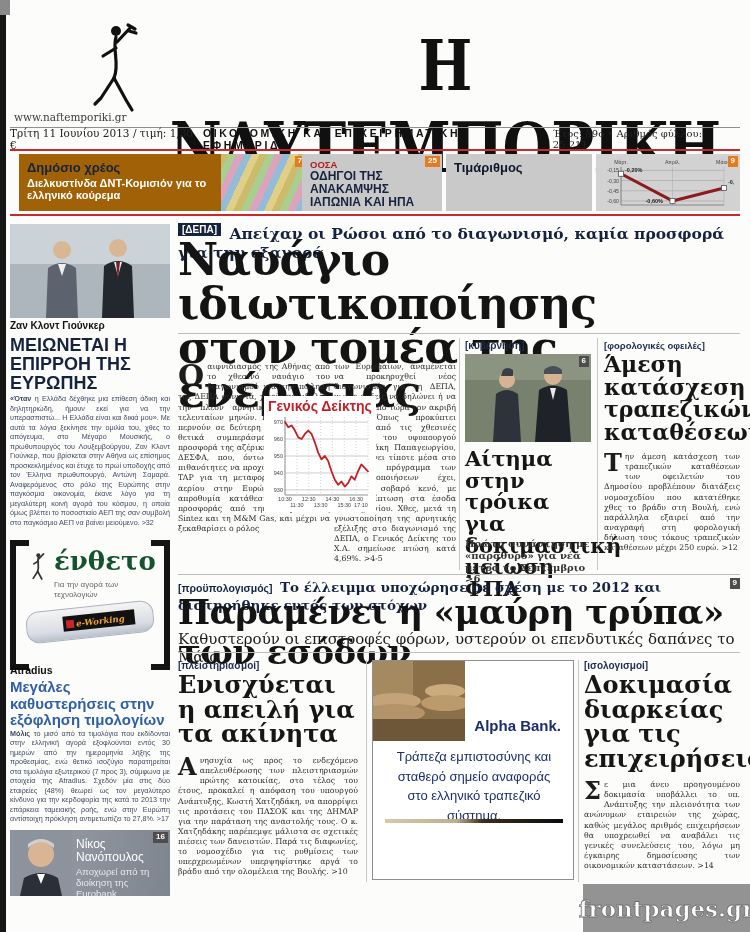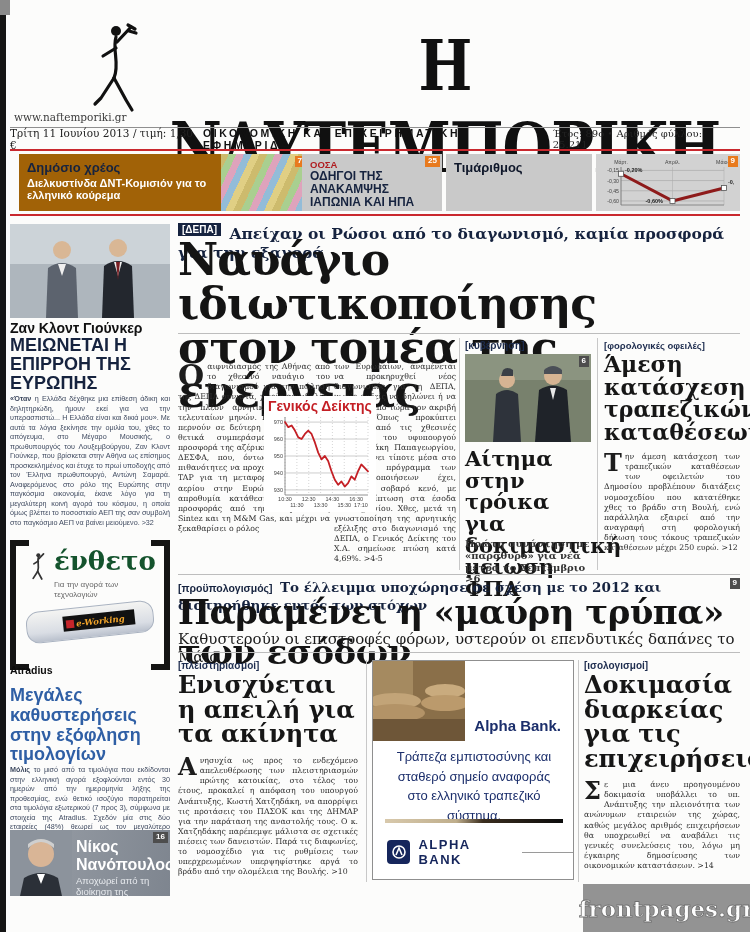--- a/index.html
+++ b/index.html
@@ -115,21 +115,21 @@
       <rect x="0" y="40" width="160" height="54" fill="#aeb6bd"></rect>
       <circle cx="52" cy="26" r="9" fill="#d9b795"></circle>
       <path d="M36 94 L38 44 Q52 34 66 44 L68 94 Z" fill="#5c636e"></path>
       <path d="M48 40 L52 52 L56 40 Z" fill="#efefef"></path>
       <circle cx="108" cy="24" r="9" fill="#d9b795"></circle>
       <path d="M92 94 L94 42 Q108 32 122 42 L124 94 Z" fill="#23272e"></path>
       <path d="M104 38 L108 52 L112 38 Z" fill="#efefef"></path>
       <path d="M106 38 L108 56 L110 38 Z" fill="#7a1f24"></path>
     </svg>
   </div>
-  <div class="abs" style="left:10px;top:320px;width:160px;font-size:14px;font-weight:bold;color:#111;">Ζαν Κλοντ Γιούνκερ</div>
+  <div class="abs" style="left:10px;top:320px;width:160px;font-size:10px;font-weight:bold;color:#111;">Ζαν Κλοντ Γιούνκερ</div>
 
   <div class="abs" style="left:178px;top:224px;width:562px;height:16px;">
     <span style="background:#16233f;color:#fff;font-size:10px;font-weight:bold;padding:1px 4px;vertical-align:top;">[ΔΕΠΑ]</span>
     <span class="serif" style="font-size:15.5px;font-weight:bold;color:#16233f;margin-left:4px;">Απείχαν οι Ρώσοι από το διαγωνισμό, καμία προσφορά για την εξαγορά</span>
   </div>
   <div class="abs serif" style="left:178px;top:238px;width:564px;font-size:44px;font-weight:bold;color:#141414;line-height:1.0;letter-spacing:-1px;">
     <div>Ναυάγιο ιδιωτικοποίησης</div>
     <div>στον τομέα της ενέργειας</div>
   </div>
 
@@ -159,37 +159,37 @@
     <div class="abs" style="left:16px;top:66px;width:126px;height:30px;transform:rotate(-6deg);background:linear-gradient(#f4f4f2,#d9dde4 70%,#b9c0cc);border:1px solid #a9b2c0;border-radius:13px;">
       <div class="abs" style="left:36px;top:7px;width:72px;height:15px;background:#111;display:flex;align-items:center;">
         <span style="width:8px;height:8px;background:#c6252b;margin:0 2px 0 3px;display:inline-block;"></span>
         <span class="serif" style="font-size:8.5px;font-weight:bold;font-style:italic;color:#f0a32a;">e-Working</span>
       </div>
     </div>
   </div>
 
   <div class="abs" style="left:10px;top:664px;width:160px;">
     <div style="font-size:10.5px;font-weight:bold;color:#0d0d0d;">Atradius</div>
-    <div style="font-size:18px;font-weight:bold;color:#2f5fa5;line-height:1.1;margin-top:10px;">Μεγάλες καθυστερήσεις στην εξόφληση τιμολογίων</div>
+    <div style="font-size:15px;font-weight:bold;color:#2f5fa5;line-height:1.1;margin-top:3px;">Μεγάλες καθυστερήσεις στην εξόφληση τιμολογίων</div>
     <div class="jtext" style="">
       <b>Μόλις</b>
       <span>το μισό από τα τιμολόγια που εκδίδονται στην ελληνική αγορά εξοφλούνται εντός 30 ημερών από την ημερομηνία λήξης της προθεσμίας, ενώ θετικό ισοζύγιο παρατηρείται στα τιμολόγια εξωτερικού (7 προς 3), σύμφωνα με στοιχεία της Atradius. Σχεδόν μία στις δύο εταιρείες (48%) θεωρεί ως τον μεγαλύτερο κίνδυνο για την κερδοφορία της κατά το 2013 την επάρκεια ταμειακής ροής, ενώ στην Ευρώπη αντίστοιχη πρόκληση αντιμετωπίζει το 27,8%. &gt;17</span>
     </div>
   </div>
 
   <div class="abs" style="left:10px;top:830px;width:160px;height:66px;background:linear-gradient(100deg,#9aa0a8,#7e858f);overflow:hidden;">
     <svg width="62" height="66" viewBox="0 0 62 66" style="position:absolute;left:0;top:0;">
       <rect width="62" height="66" fill="#8c939c"></rect>
       <circle cx="31" cy="24" r="13" fill="#d9b596"></circle>
       <path d="M18 18 Q31 6 44 18 L44 14 Q31 4 18 14 Z" fill="#cfcfcf"></path>
       <path d="M10 66 L14 48 Q31 38 48 48 L52 66 Z" fill="#2b3038"></path>
       <path d="M27 44 L31 54 L35 44 Z" fill="#fff"></path>
     </svg>
     <div class="abs" style="left:66px;top:8px;width:88px;">
-      <div style="font-size:16px;font-weight:bold;color:#fff;line-height:1.1;">Νίκος Νανόπουλος</div>
+      <div style="font-size:12px;font-weight:normal;color:#fff;line-height:1.1;">Νίκος Νανόπουλος</div>
       <div style="font-size:9.5px;color:#e6e9ed;line-height:1.15;margin-top:3px;">Αποχωρεί από τη διοίκηση της Eurobank</div>
     </div>
     <span class="badge dark" style="right:2px;top:2px;">16</span>
   </div>
 
   <div class="hdiv" style="left:178px;top:333px;width:562px;"></div>
   <div class="vdiv" style="left:459px;top:338px;height:232px;"></div>
   <div class="vdiv" style="left:597px;top:338px;height:232px;"></div>
 
 
@@ -287,30 +287,20 @@
         <ellipse cx="22" cy="40" rx="26" ry="8" fill="#c2a briefly" style="fill:#c2a478"></ellipse>
         <ellipse cx="22" cy="52" rx="30" ry="9" fill="#b39367"></ellipse>
         <rect x="0" y="58" width="92" height="22" fill="#6e5638"></rect>
         <ellipse cx="72" cy="30" rx="20" ry="7" fill="#c9ab7e"></ellipse>
         <ellipse cx="72" cy="42" rx="24" ry="8" fill="#bb9a6c"></ellipse>
       </svg>
     </div>
     <div class="abs" style="right:12px;top:56px;font-size:15px;font-weight:bold;color:#1b2e6b;">Alpha Bank.</div>
     <div class="abs" style="left:14px;top:86px;width:174px;text-align:center;font-size:13px;color:#1b2e6b;line-height:1.5;">Τράπεζα εμπιστοσύνης και σταθερό σημείο αναφοράς στο ελληνικό τραπεζικό σύστημα.</div>
     <div class="abs" style="left:12px;top:158px;width:178px;height:4px;background:linear-gradient(90deg,#d8c9ac 0%,#c9b astro 40%,#3a2d1e 55%,#0c0c0c 100%);background:linear-gradient(90deg,#d8c9ac 0%,#bfae8c 40%,#3a2d1e 55%,#0c0c0c 100%);"></div>
-    <div class="abs" style="left:14px;top:176px;display:flex;align-items:center;">
-      <span style="width:24px;height:24px;background:#16265c;border-radius:4px;display:inline-flex;align-items:center;justify-content:center;">
-        <svg width="16" height="16" viewBox="0 0 16 16">
-          <circle cx="8" cy="8" r="6" fill="none" stroke="#fff" stroke-width="1.6"></circle>
-          <path d="M5 11 L8 4 L11 11" fill="none" stroke="#fff" stroke-width="1.6"></path>
-        </svg>
-      </span>
-      <span style="font-size:13px;color:#16265c;letter-spacing:1.5px;margin-left:8px;font-weight:bold;">ALPHA BANK</span>
-      <span style="display:inline-block;width:52px;height:1px;background:#9a9a9a;margin-left:6px;"></span>
-    </div>
   </div>
 
   <div class="abs tag" style="left:584px;top:660px;">[ισολογισμοί]</div>
   <div class="abs headline-col" style="left:584px;top:673px;width:156px;font-size:24px;">Δοκιμασία διαρκείας για τις επιχειρήσεις</div>
   <div class="abs stext" style="left:584px;top:780px;width:156px;">
     <span class="dropcap">Σ</span>
     <span>ε μια άνευ προηγουμένου δοκιμασία υποβάλλει το υπ. Ανάπτυξης την πλειονότητα των ανώνυμων εταιρειών της χώρας, καθώς μεγάλος αριθμός επιχειρήσεων θα υποχρεωθεί να αναβάλει τις γενικές συνελεύσεις του, λόγω μη έγκαιρης δημοσίευσης των οικονομικών καταστάσεων. &gt;14</span>
   </div>
 
   <div class="abs serif" style="left:583px;top:884px;width:167px;height:48px;background:#939393;display:flex;align-items:center;justify-content:center;font-size:23px;font-weight:bold;color:#fdfdfd;-webkit-text-stroke:0.8px #6f6f6f;">frontpages.gr</div>

